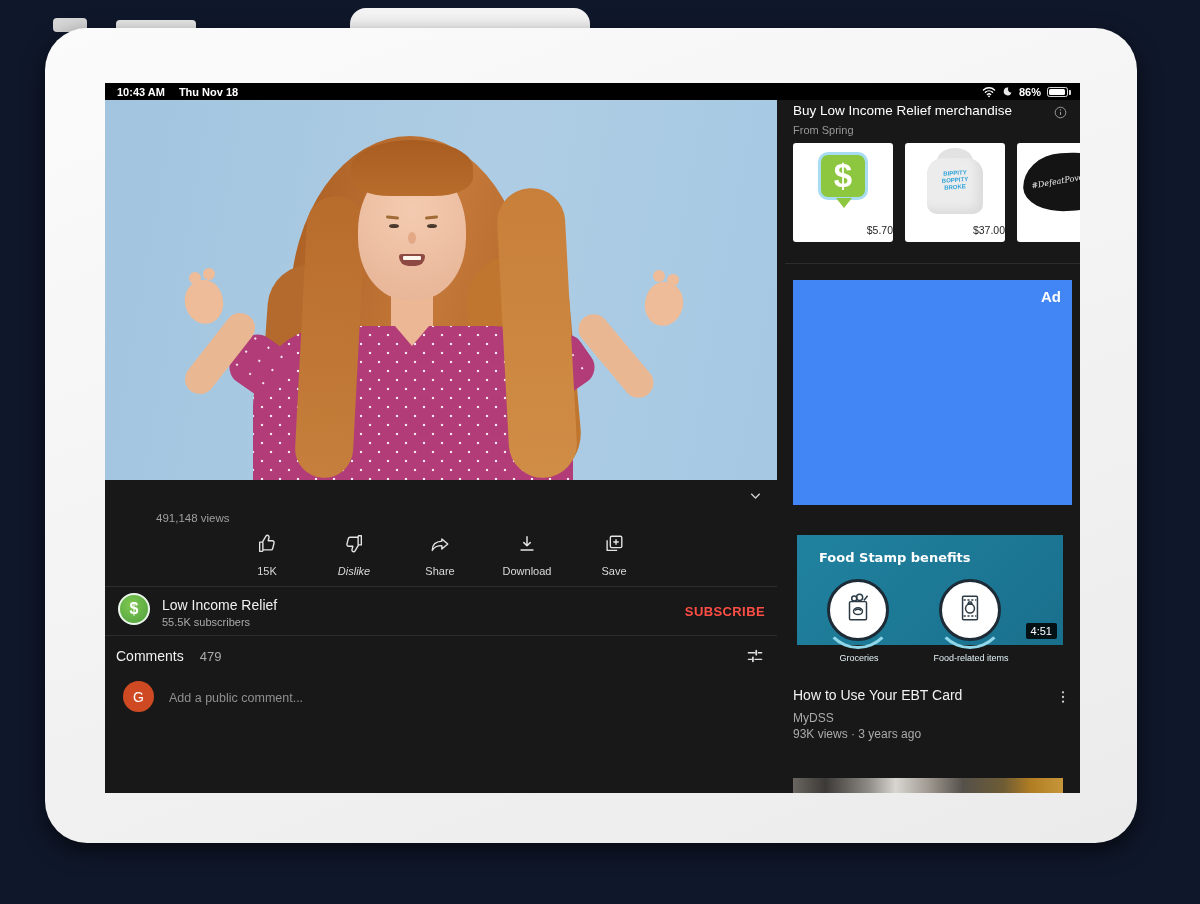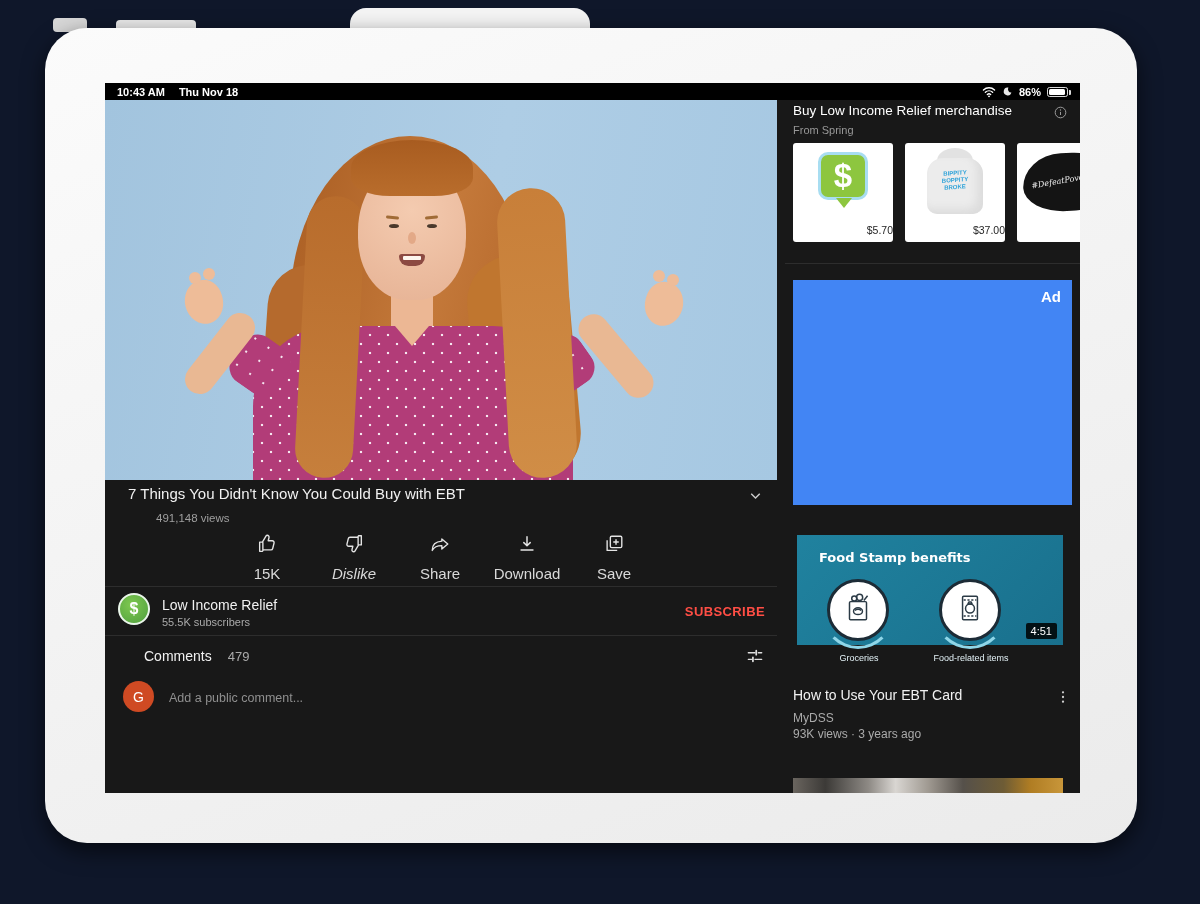--- a/index.html
+++ b/index.html
@@ -61,37 +61,37 @@
   .nose{left:303px;top:132px;width:8px;height:12px;border-radius:50%;background:#e3a987;}
   .mouth{left:294px;top:154px;width:26px;height:12px;border-radius:4px 4px 14px 14px;background:#8c4a42;}
   .teeth{left:298px;top:156px;width:18px;height:3.5px;border-radius:1px;background:#fdf6ee;}
 
   
   .video-title{position:absolute;left:23px;top:402px;width:570px;font-size:15px;color:var(--text-primary,#f1f1f1);}
   .title-chevron{position:absolute;left:642px;top:404px;color:#ccc;}
   .video-views{position:absolute;left:23px;top:429px;font-size:11.5px;color:#9f9f9f;margin-left:28px;}
 
   .action{position:absolute;top:450px;width:84px;display:flex;flex-direction:column;align-items:center;gap:6px;color:#e4e4e4;cursor:default;}
-  .action .lbl{font-size:15px;color:#d9d9d9;}
+  .action .lbl{font-size:11px;color:#d9d9d9;}
   .a0{left:120px;} .a1{left:207px;font-style:italic;} .a2{left:293px;} .a3{left:380px;} .a4{left:467px;}
 
   .divider{position:absolute;height:1px;background:#2d2d2d;}
   .dv1{left:0;top:503px;width:672px;}
   .dv2{left:0;top:552px;width:672px;}
   .dv-side{left:680px;top:180px;width:295px;}
 
   .channel-avatar{position:absolute;left:13px;top:510px;width:32px;height:32px;border-radius:50%;
       background:radial-gradient(circle at 40% 35%,#7ec850,#4f9f3e);display:flex;align-items:center;justify-content:center;
       color:#fff;font-weight:bold;font-size:16px;border:2px solid #eaf6ea;}
   .channel-name{position:absolute;left:57px;top:514px;font-size:14px;color:var(--text-primary,#f1f1f1);}
   .channel-subs{position:absolute;left:57px;top:533px;font-size:11px;color:var(--text-secondary,#aaa);}
   .subscribe{position:absolute;right:315px;top:521px;font-size:13px;font-weight:bold;letter-spacing:.4px;
              color:var(--subscribe-red,#ff4e45);}
 
-  .comments-header{position:absolute;left:39px;top:565px;display:flex;gap:16px;align-items:baseline;}
+  .comments-header{position:absolute;left:11px;top:565px;display:flex;gap:16px;align-items:baseline;}
   .comments-title{font-size:14px;color:var(--text-primary,#f1f1f1);}
   .comments-count{font-size:13px;color:var(--text-secondary,#aaa);}
   .tune-icon{position:absolute;left:640px;top:563px;color:#e0e0e0;}
   .comment-avatar{position:absolute;left:18px;top:598px;width:31px;height:31px;border-radius:50%;
       background:var(--comment-avatar-orange,#cf4a23);display:flex;align-items:center;justify-content:center;
       color:#fff;font-size:14px;}
   .comment-placeholder{position:absolute;left:64px;top:608px;font-size:12.5px;color:#8f8f8f;}
 
   
   .merch-title{position:absolute;left:688px;top:20px;width:252px;font-size:13.5px;color:#fff;}
@@ -206,21 +206,20 @@
       <div class="vp bangs"></div>
       <div class="vp brow-l"></div>
       <div class="vp brow-r"></div>
       <div class="vp eye-l"></div>
       <div class="vp eye-r"></div>
       <div class="vp nose"></div>
       <div class="vp mouth"></div>
       <div class="vp teeth"></div>
     </div>
 
-    <div class="video-title">7 Things You Didn't Know You Could Buy with EBT</div>
     <div class="title-chevron">
       <svg width="17" height="17" viewBox="0 0 24 24" fill="none" stroke="currentColor" stroke-width="2">
           <path d="M6 9.5 12 15.5 18 9.5"></path>
         </svg>
     </div>
     <div class="video-views">491,148 views</div>
 
     <div class="action a0">
       <span>
         <svg width="22" height="22" viewBox="0 0 24 24" fill="none" stroke="currentColor" stroke-width="1.5" stroke-linejoin="round">

